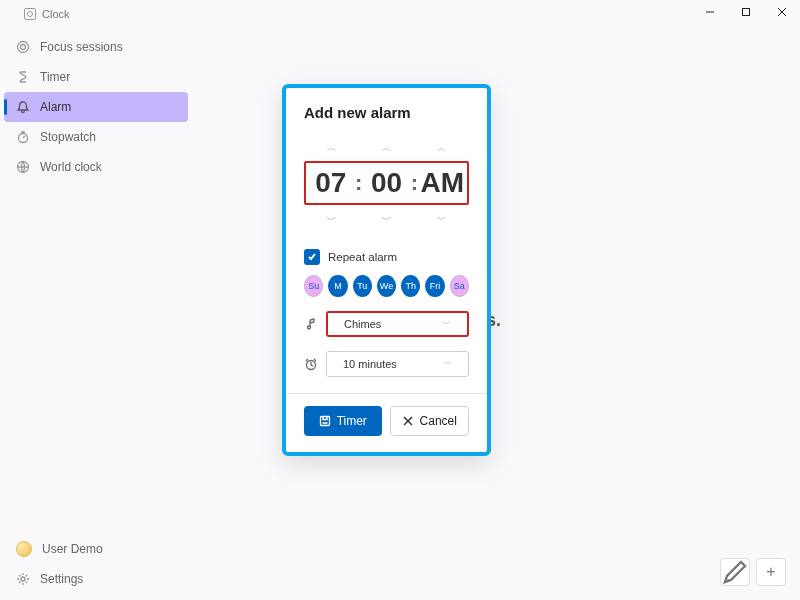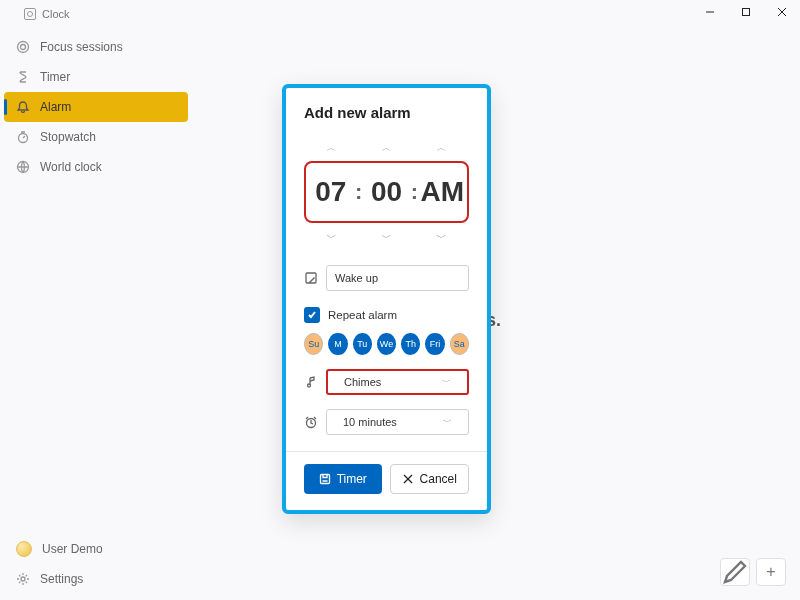--- a/index.html
+++ b/index.html
@@ -10,21 +10,21 @@
   .titlebar { height: 28px; display: flex; align-items: center; padding-left: 24px; font-size: 11px; color: #777; }
   .titlebar .app-icon { width: 12px; height: 12px; border: 1.2px solid #999; border-radius: 2px; margin-right: 6px; position: relative; }
   .titlebar .app-icon::after { content:""; position:absolute; left:2px; top:2px; width:4px; height:4px; border:1.2px solid #999; border-radius:50%; }
   .win-controls { position: absolute; top: 0; right: 0; display: flex; }
   .win-btn { width: 36px; height: 24px; display: flex; align-items: center; justify-content: center; font-size: 12px; color: #222; }
   .win-btn svg { width: 10px; height: 10px; }
 
   
   .sidebar { position: absolute; left: 0; top: 28px; bottom: 0; width: 192px; padding-top: 4px; text-align: right; }
   .nav-item { display: flex; align-items: center; height: 30px; padding: 0 12px; font-size: 12px; color: #666; border-radius: 4px; margin: 0 4px; cursor: pointer; }
-  .nav-item.selected { background: #eab308; color: #333; position: relative; }
+  .nav-item.selected { background: #c4b5fd; color: #333; position: relative; }
   .nav-item.selected::before { content:""; position:absolute; left:0; top:7px; bottom:7px; width:3px; background:#0067c0; border-radius:2px; }
   .nav-ico { width:14px; height:14px; margin-right:10px; display:flex; align-items:center; justify-content:center; color:#888; }
   .nav-ico svg { width:14px; height:14px; stroke:#999; fill:none; stroke-width:1.3; }
   .nav-item.selected .nav-ico svg { stroke:#555; }
 
   .sidebar-bottom { position: absolute; left:0; bottom: 6px; width: 192px; }
   .avatar { width:16px; height:16px; border-radius:50%; background: radial-gradient(circle at 30% 30%, #ffe9b0, #f0c040); margin-right:10px; border:1px solid #e0c060; }
 
   
   .main { position:absolute; left:192px; right:0; top:28px; bottom:0; }
@@ -33,21 +33,21 @@
   .empty-text .l2 { font-size:11px; color:#888; margin-top:6px; }
 
   
   .fab { position:absolute; right:14px; bottom:14px; display:flex; gap:6px; }
   .fab-btn { width:30px; height:28px; border:1px solid #e0e0e0; border-radius:4px; background:#fff; display:flex; align-items:center; justify-content:center; color:#666; font-size:14px; }
 
   
   .dialog { position:absolute; left:282px; top:84px; width:209px; background:#fff; border:4px solid #0ea5e9; border-radius:6px; box-shadow:0 8px 24px rgba(0,0,0,0.12); padding:16px 18px 16px 18px; }
   .dlg-title { font-size:15px; font-weight:600; color:#222; margin-bottom:14px; }
 
-  .time-block { border:2px solid #c22; border-radius:8px; padding:13px 2px; }
+  .time-block { border:2px solid #c22; border-radius:2px; padding:4px 2px; }
   .time-row { display:flex; align-items:center; justify-content:center; }
   .time-cell { flex:1; text-align:center; font-size:28px; font-weight:600; color:#333; }
   .time-sep { width:10px; text-align:center; font-size:22px; color:#666; font-weight:600; }
 
   .arrows-outer { display:flex; margin-top:2px; }
   .arrows-outer .ar, .arrows-top .ar { flex:1; text-align:center; color:#999; font-size:10px; padding:6px 0; cursor:pointer; }
   .arrows-top { display:flex; }
 
   .field-row { display:flex; align-items:center; margin-top:14px; }
   .field-ico { width:14px; height:14px; margin-right:8px; color:#666; display:flex; align-items:center; justify-content:center; }
@@ -55,21 +55,21 @@
   .textfield { flex:1; border:1px solid #d0d0d4; border-radius:3px; height:26px; padding:0 8px; font-size:11px; color:#333; display:flex; align-items:center; background:#fff; }
 
   .repeat-row { display:flex; align-items:center; margin-top:16px; }
   .chk { width:16px; height:16px; background:#0067c0; border-radius:3px; margin-right:8px; display:flex; align-items:center; justify-content:center; }
   .chk svg { width:10px; height:10px; stroke:#fff; stroke-width:2; fill:none; }
   .repeat-label { font-size:11.5px; color:#333; }
 
   .days { display:flex; gap:5px; margin-top:10px; }
   .day { width:22px; height:22px; border-radius:50%; display:flex; align-items:center; justify-content:center; font-size:9px; cursor:pointer; }
   .day.on { background:#0067c0; color:#fff; }
-  .day.off { background:#fdba74; border:1px solid #bbb; color:#0067c0; }
+  .day.off { background:#f0abfc; border:1px solid #bbb; color:#0067c0; }
 
   .select { flex:1; border:1px solid #d0d0d4; border-radius:3px; height:26px; padding:0 16px; font-size:11px; color:#333; display:flex; align-items:center; justify-content:space-between; background:#fff; }
   .select.red { border:2px solid #c22; }
   .chev { font-size:9px; color:#777; }
 
   .dlg-sep { height:1px; background:#e4e4e8; margin:16px -18px 12px -18px; }
   .btn-row { display:flex; gap:8px; }
   .btn { flex:1; height:30px; border-radius:4px; font-size:12px; display:flex; align-items:center; justify-content:center; gap:6px; cursor:pointer; }
   .btn.primary { background:#0067c0; color:#fff; }
   .btn.secondary { background:#fff; border:1px solid #d0d0d4; color:#222; }
@@ -196,31 +196,20 @@
         <div class="time-sep">:</div>
         <div class="time-cell">AM</div>
       </div>
     </div>
     <div class="arrows-outer">
       <div class="ar">﹀</div>
       <div class="ar">﹀</div>
       <div class="ar">﹀</div>
     </div>
 
-    <div class="field-row">
-      <span class="field-ico">
-          <svg viewBox="0 0 14 14">
-            <rect x="2" y="2" width="10" height="10" rx="1"></rect>
-            <path d="M5 11l5-5 1 1-5 5H5v-1z" fill="#666" stroke="none"></path>
-          </svg>
-        </span>
-      <div class="textfield">
-          <span>Wake up</span>
-        </div>
-    </div>
 
     <div class="repeat-row">
       <div class="chk">
           <svg viewBox="0 0 10 10">
             <path d="M2 5l2 2 4-5"></path>
           </svg>
         </div>
       <span class="repeat-label">Repeat alarm</span>
     </div>
     <div class="days">

